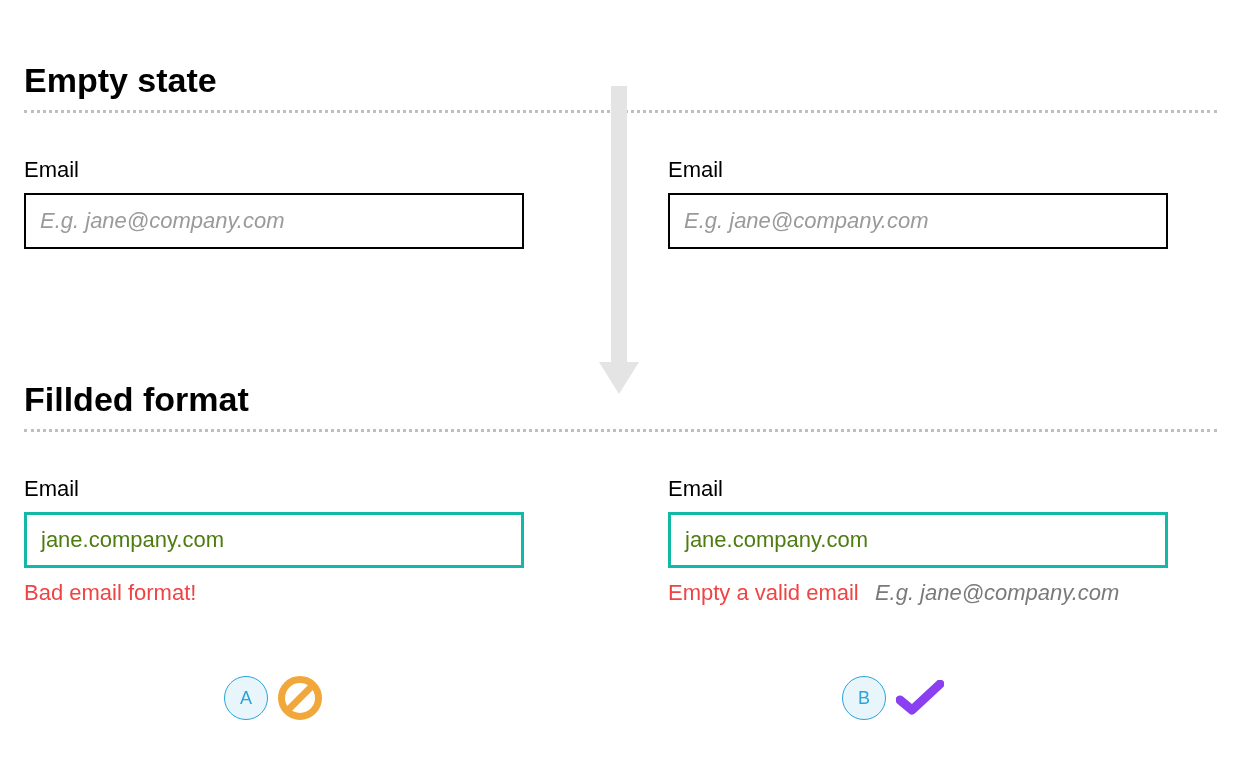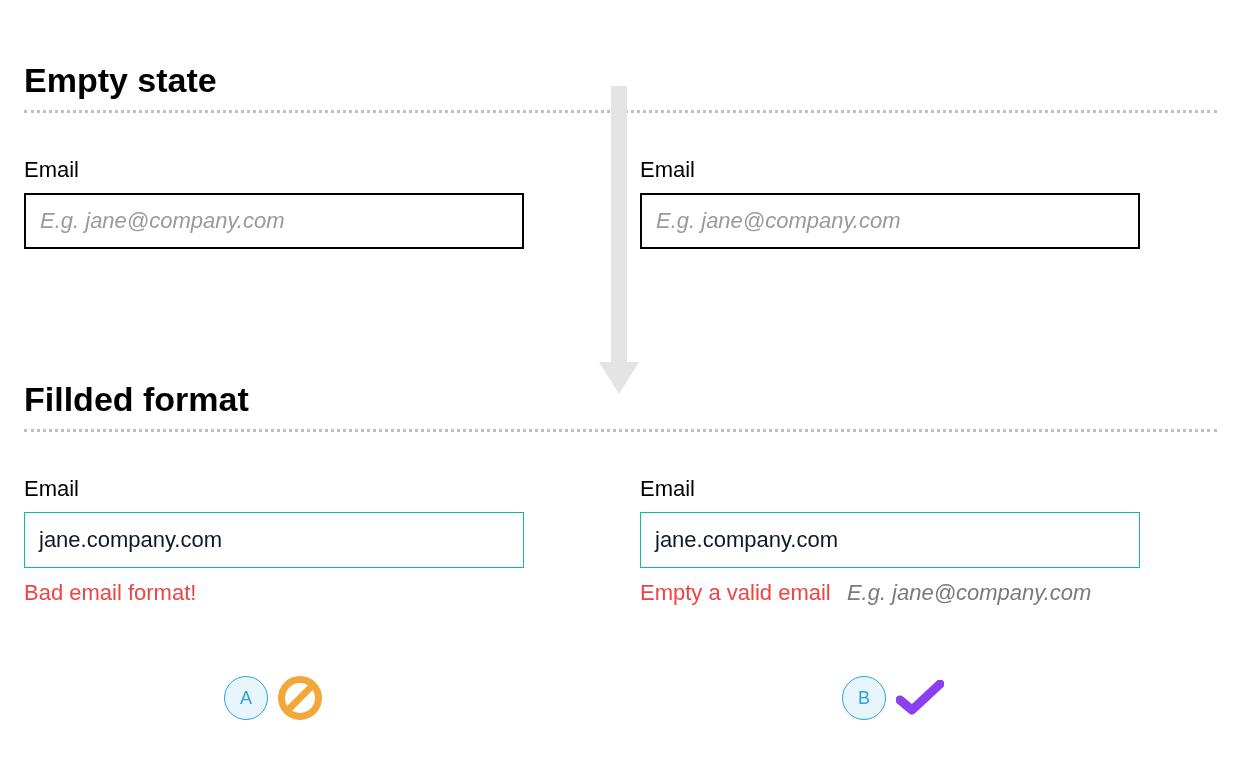--- a/index.html
+++ b/index.html
@@ -21,21 +21,21 @@
     margin-bottom: 10px;
     margin-top: 21px;
   }
   .dotted-rule {
     border: none;
     border-top: 3px dotted #bfbfbf;
     margin: 0 0 0 0;
   }
   .row {
     display: flex;
-    gap: 92px;
+    gap: 120px;
     margin-top: 44px;
   }
   .col {
     width: 500px;
   }
   .col.right { margin-left: 24px; }
   .field-label {
     font-size: 22px;
     font-weight: 400;
     margin-bottom: 10px;
@@ -49,23 +49,23 @@
     padding: 0 14px;
     font-size: 22px;
     font-weight: 400;
     background: #fff;
   }
   .input-box.placeholder {
     color: #9a9a9a;
     font-style: italic;
   }
   .input-box.error {
-    border: 1px solid #14b8a6;
+    border: 3px solid #14b8a6;
     font-style: normal;
-    color: #0f172a;
+    color: #4d7c0f;
   }
   .helper {
     margin-top: 12px;
     font-size: 22px;
   }
   .helper .err { color: #ef4444; }
   .helper .hint { color: #7a7a7a; font-style: italic; margin-left: 10px; }
 
   .spacer-large { height: 110px; }
 

